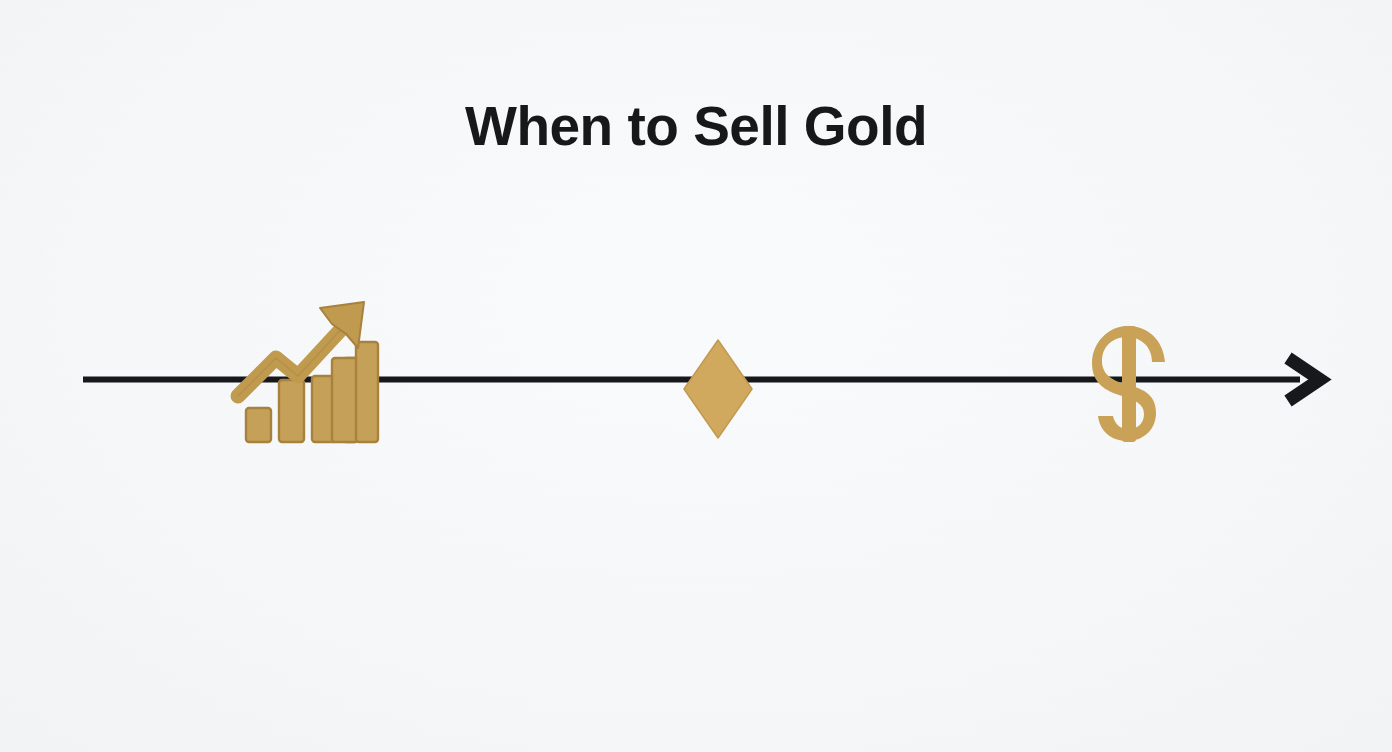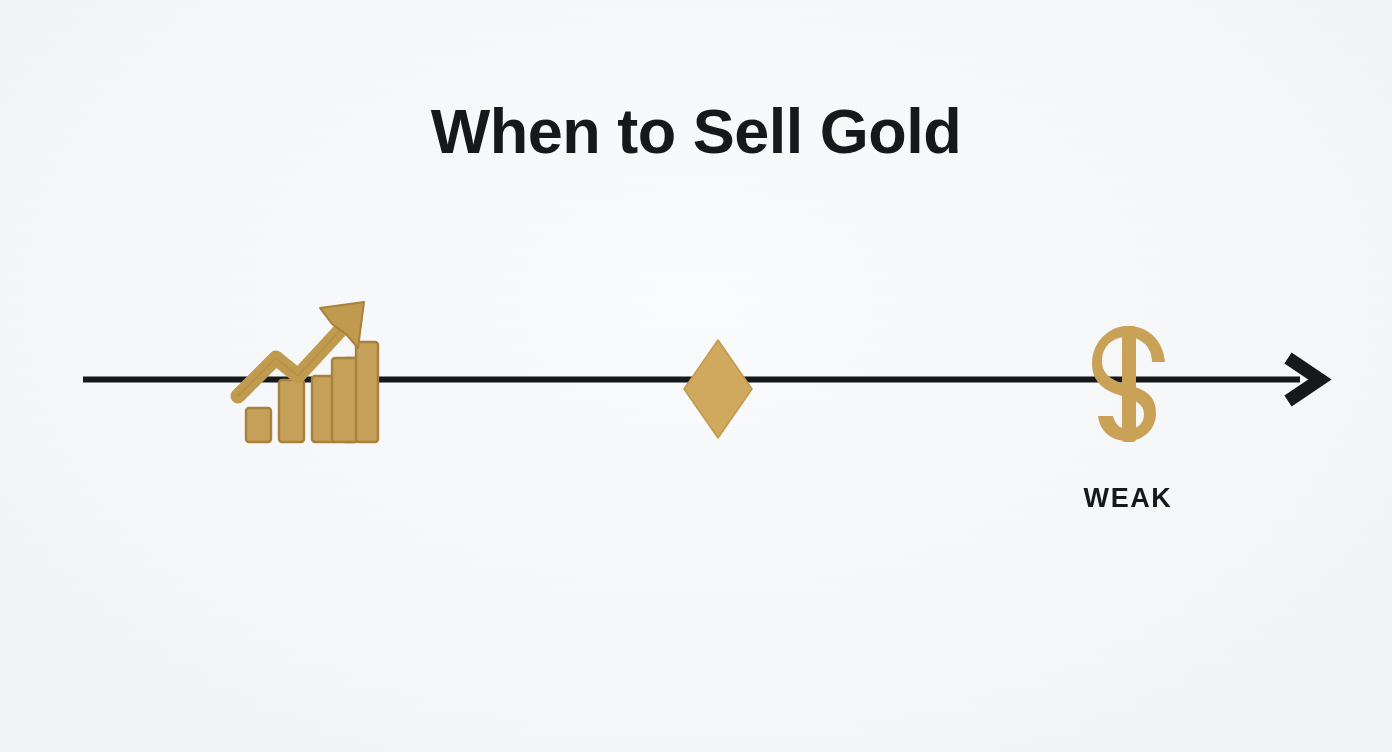--- a/index.html
+++ b/index.html
@@ -38,21 +38,21 @@
     inset: 0;
   }
 
   
   .title {
     position: absolute;
     top: 97px;
     left: 0;
     width: 1392px;
     text-align: center;
-    font-size: 63px;
+    font-size: 55px;
     font-weight: 700;
     letter-spacing: -0.5px;
     color: #17181a;
     line-height: 1.08;
     white-space: nowrap;
   }
 
   
   .axis-svg {
     position: absolute;
@@ -139,16 +139,15 @@
                C12 59 -2 52 -2 31
                C-2 12 13 -6 34 -6
                C52 -6 69 6 71 30
                Z" transform="translate(2,6)"></path>
     </g>
   </svg>
 
 
 
   <div class="node-label" id="label-dollar">
-    <div>WEAK</div>
   </div>
 
 </div>
 
 </body></html>

